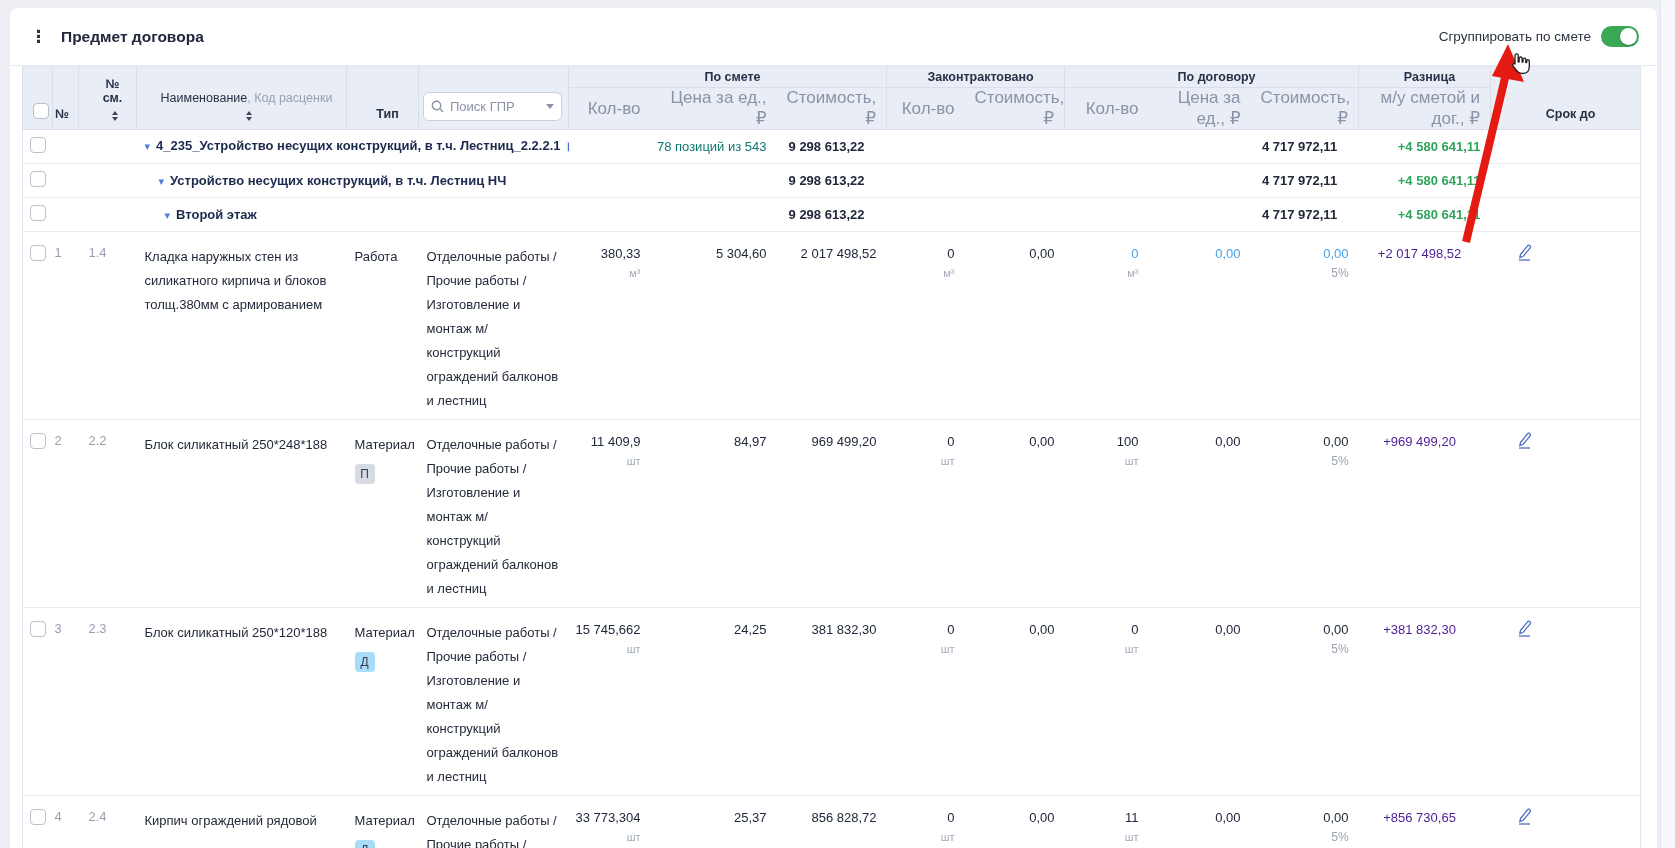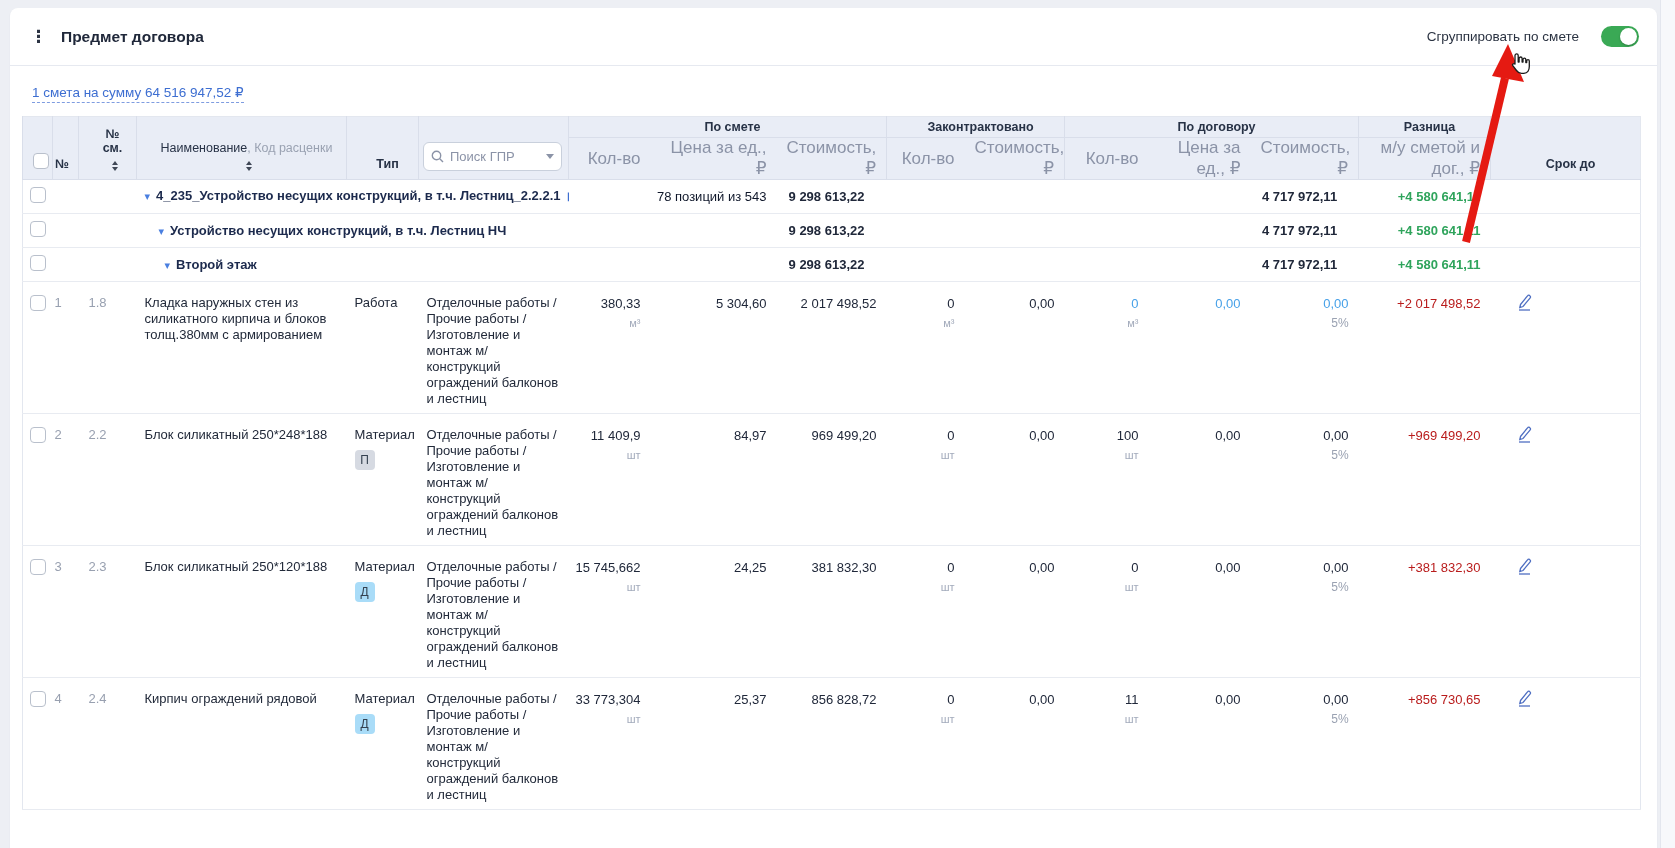--- a/index.html
+++ b/index.html
@@ -10,21 +10,21 @@
     background:#f7f8fb; border-left:1px solid #e3e6ee; }
   .card { position:absolute; left:10px; top:8px; width:1647px; min-height:900px;
     background:#fff; border-radius:8px; box-shadow:0 1px 2px rgba(30,40,70,.06); }
 
   
   .card-header { display:flex; align-items:center; height:58px;
     padding:0 18px 0 20px; border-bottom:1px solid #e6e9f0; }
   .kebab { font-size:17px; font-weight:bold; color:#2c3444; letter-spacing:0;
     margin-right:14px; line-height:1; cursor:pointer; }
   .card-title { font-size:15.5px; font-weight:700; color:#20283a; }
-  .header-right { margin-left:auto; display:flex; align-items:center; gap:22px; }
+  .header-right { margin-left:auto; display:flex; align-items:center; gap:10px; }
   .toggle-label { font-size:13.5px; color:#2b3342; }
   .toggle { width:38px; height:21px; border-radius:11px; background:#3aa955;
     position:relative; cursor:pointer; }
   .toggle .knob { position:absolute; top:2px; right:2px; width:17px; height:17px;
     border-radius:50%; background:#fff; box-shadow:0 1px 2px rgba(0,0,0,.25); }
 
   
   .summary { padding:17px 20px 15px 22px; }
   .summary a { font-size:13.5px; color:#3d6ed1; text-decoration:none;
     border-bottom:1.5px dashed #7e9ce0; padding-bottom:2px; cursor:pointer; }
@@ -60,39 +60,39 @@
     border-right:4.5px solid transparent; border-top:5px solid #8b93a7;
     margin-left:auto; cursor:pointer; }
 
   tbody td { border-bottom:1px solid #e8ebf1; font-size:13px; vertical-align:top; }
   tr.group-row td { height:34px; vertical-align:middle; }
   .grp-title { font-size:13px; font-weight:700; color:#1c2a4d; cursor:pointer;
     white-space:nowrap; overflow:hidden; }
   .tri { color:#4a7fe0; font-size:11px; margin-right:6px; }
   .indent-1 { padding-left:92px; } .indent-2 { padding-left:106px; }
   .indent-3 { padding-left:112px; }
-  .positions { font-size:13px; color:#0f172a; text-align:right; padding-right:10px; }
+  .positions { font-size:13px; color:#0f766e; text-align:right; padding-right:10px; }
   .gcost { font-size:13px; font-weight:600; color:#20283a; text-align:center;
     padding-right:10px; }
   .gdiff { font-size:13px; font-weight:600; color:#2fa45c; text-align:right;
     padding-right:10px; }
 
   tbody tr.data-row td { padding-top:13px; padding-bottom:6px; }
   td.cb-cell { text-align:center; padding-top:12px; }
   tr.group-row td.cb-cell { padding-top:0; }
   input[type="checkbox"] { width:16px; height:16px; appearance:none;
     border:1.5px solid #b9c0cc; border-radius:4px; background:#fff; cursor:pointer; }
   .dim { color:#98a0b0; }
-  td.txt { padding-left:8px; padding-right:10px; line-height:16px; color:#222a3a; }
+  td.txt { padding-left:8px; padding-right:10px; line-height:24px; color:#222a3a; }
   td.numc { text-align:right; padding-right:10px; line-height:17px; }
   .val { font-size:13px; color:#20283a; }
   .unit { font-size:11px; color:#a2aabb; margin-top:3px; }
   .pct { font-size:12px; color:#9aa2b2; margin-top:3px; }
   .blue .val { color:#47a1e8; }
-  .diff-g { color:#b91c1c; }
+  .diff-g { color:#4c1d95;text-align:center; }
   .badge { display:inline-flex; align-items:center; justify-content:center;
     width:20px; height:20px; border-radius:4px; font-size:12px; margin-top:7px;
     color:#33404f; }
   .badge.p { background:#d6dae2; }
   .badge.d { background:#a9dcf8; }
   .ext-link { display:inline-block; margin-left:6px; vertical-align:-2px; cursor:pointer; }
   .pencil-btn { background:none; border:none; cursor:pointer; padding:0;
     margin-left:26px; }
 
   .annotation { position:absolute; left:1400px; top:30px; width:200px; height:230px;
@@ -107,23 +107,20 @@
     <span class="kebab">⋮</span>
     <span class="card-title">Предмет договора</span>
     <div class="header-right">
       <span class="toggle-label">Сгруппировать по смете</span>
       <div class="toggle">
         <div class="knob"></div>
       </div>
     </div>
   </div>
 
-  <div class="summary">
-    <a>1 смета на сумму 64 516 947,52 ₽</a>
-  </div>
 
   <div class="table-wrap">
   <table>
     <colgroup>
       <col style="width:30px">
           <col style="width:26px">
           <col style="width:58px">
       <col style="width:210px">
           <col style="width:72px">
           <col style="width:150px">
@@ -234,21 +231,21 @@
         <td colspan="2"></td>
             <td colspan="2"></td>
         <td class="gcost">4 717 972,11</td>
         <td class="gdiff">+4 580 641,11</td>
         <td></td>
       </tr>
 
       <tr class="data-row">
         <td class="cb-cell"><input type="checkbox" style=""></td>
         <td class="dim" style="padding-left:2px">1</td>
-        <td class="dim" style="padding-left:10px">1.8</td>
+        <td class="dim" style="padding-left:10px">1.4</td>
         <td class="txt">Кладка наружных стен из силикатного кирпича и блоков толщ.380мм с армированием</td>
         <td class="txt">Работа</td>
         <td class="txt">Отделочные работы / Прочие работы / Изготовление и монтаж м/конструкций ограждений балконов и лестниц</td>
         <td class="numc">
               <div class="val">380,33</div>
               <div class="unit">м³</div>
             </td>
         <td class="numc">
               <div class="val">5 304,60</div>
             </td>

